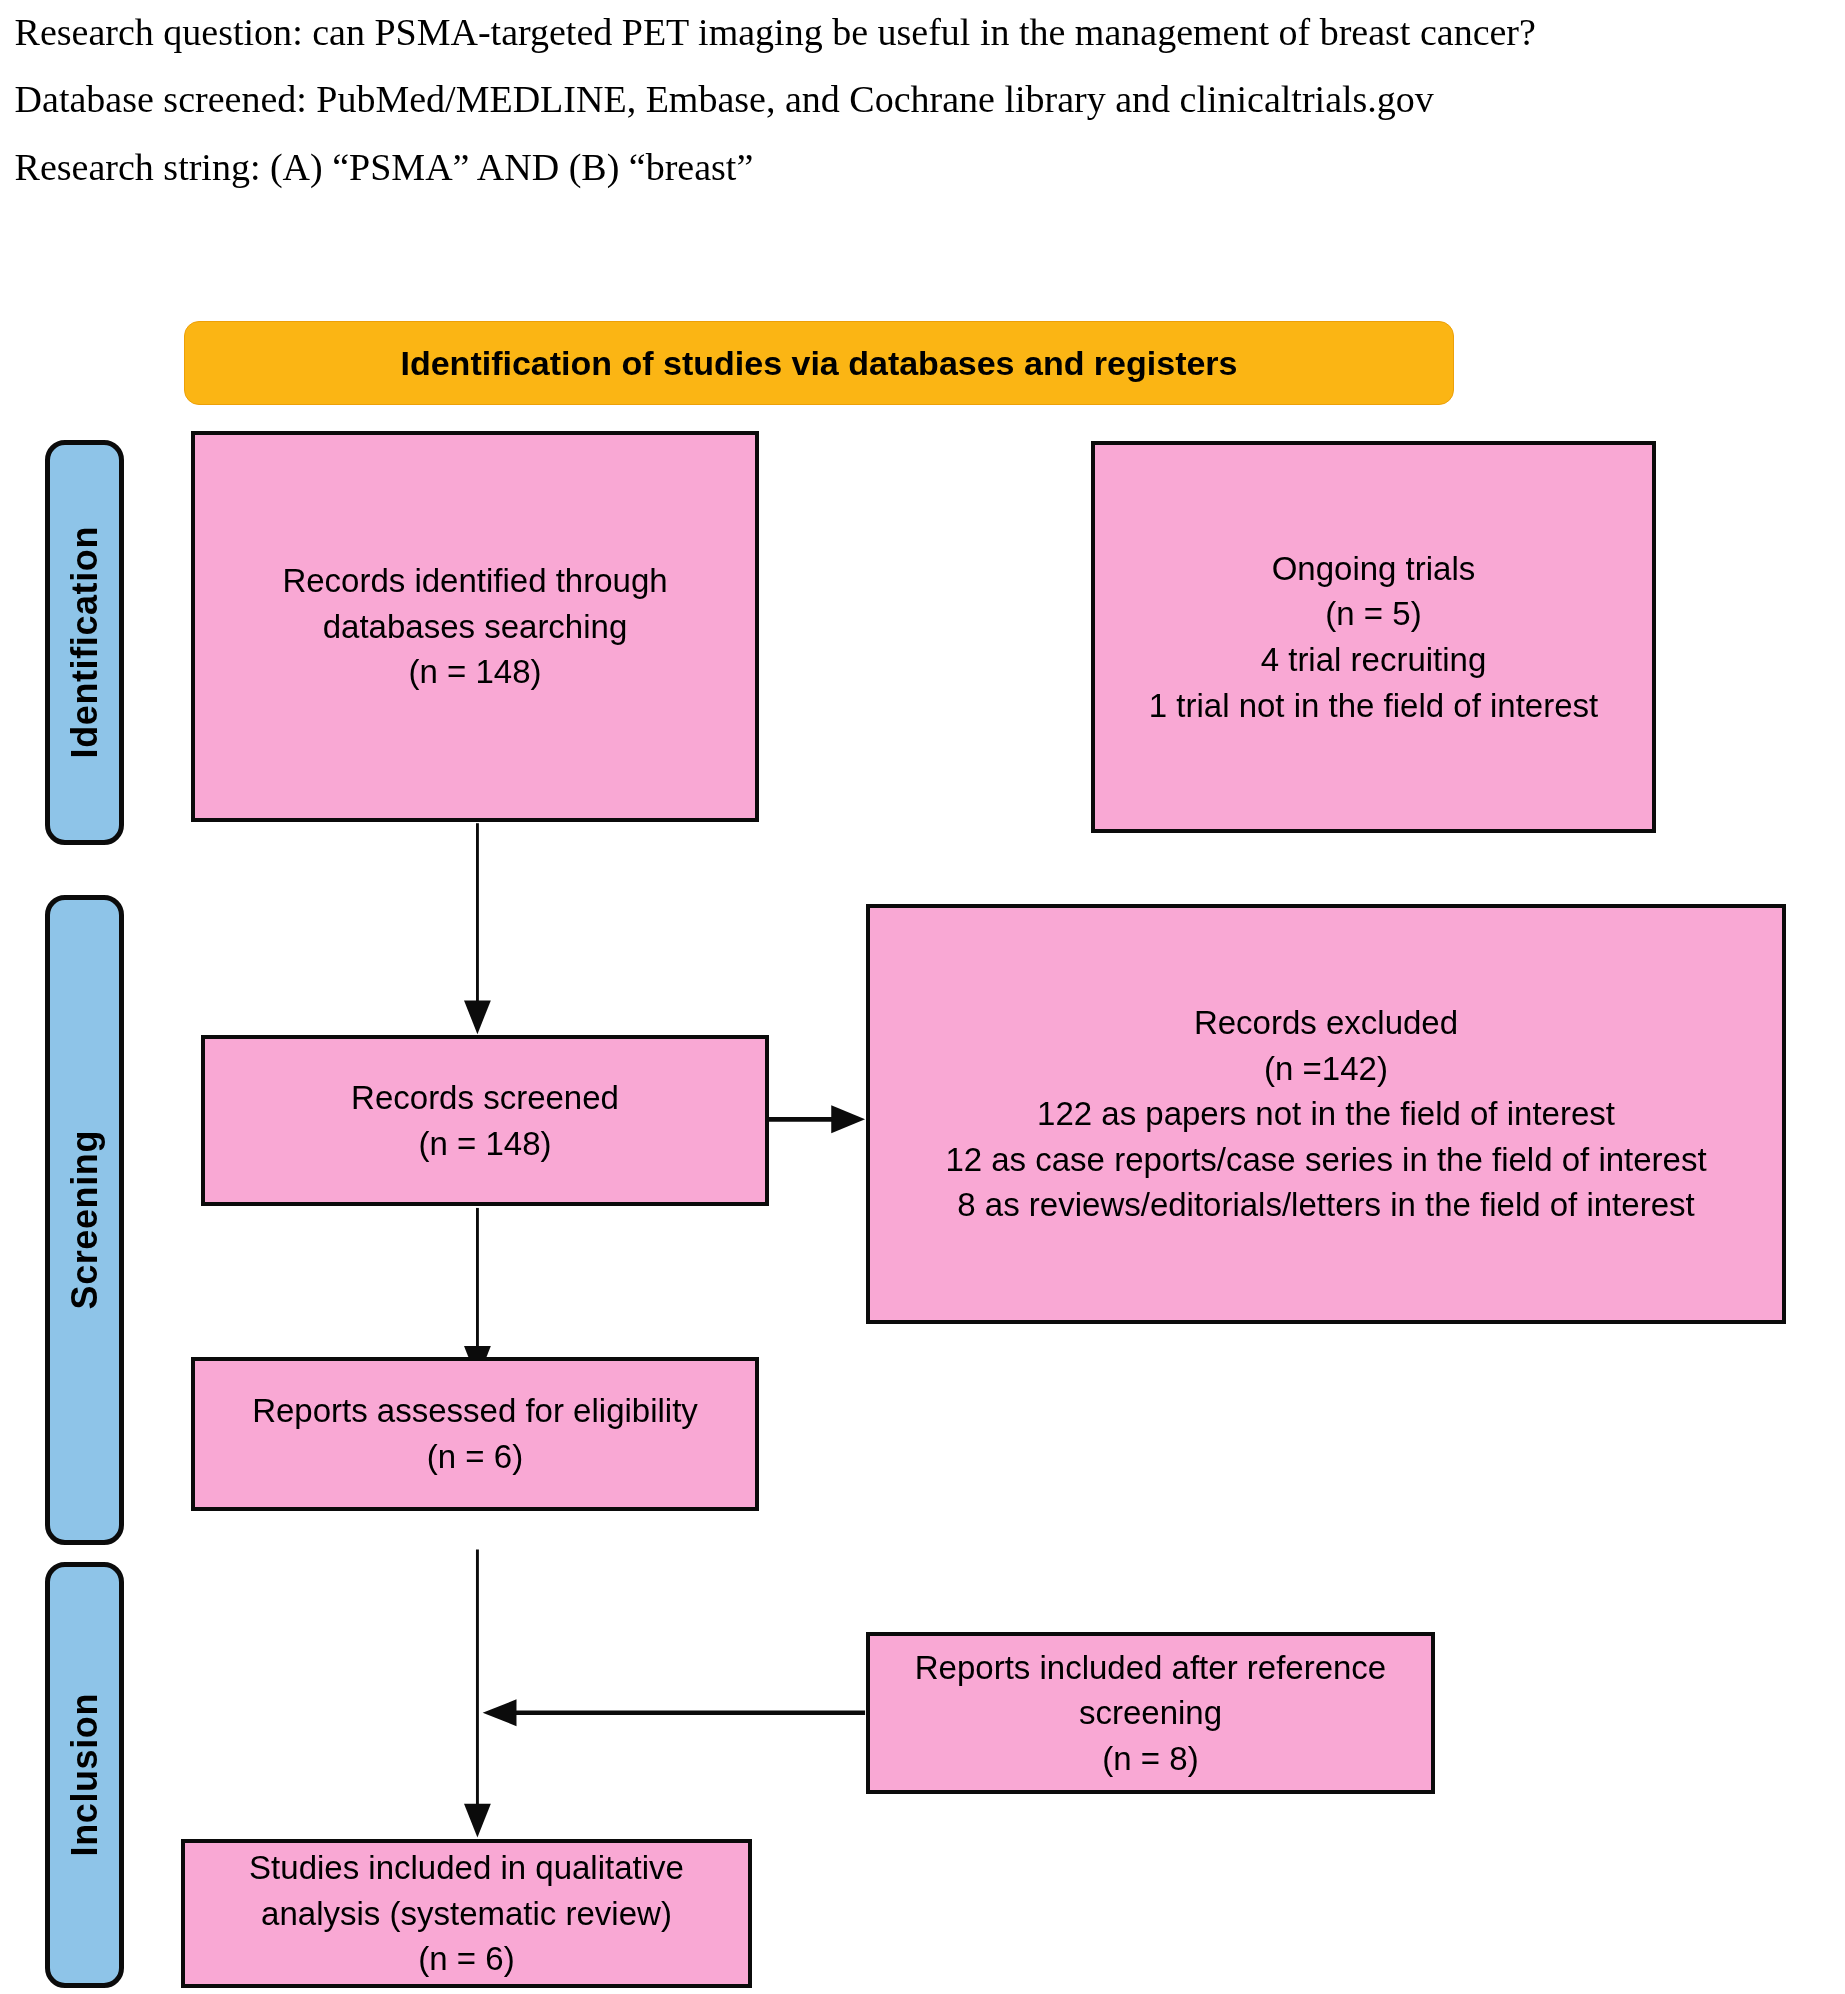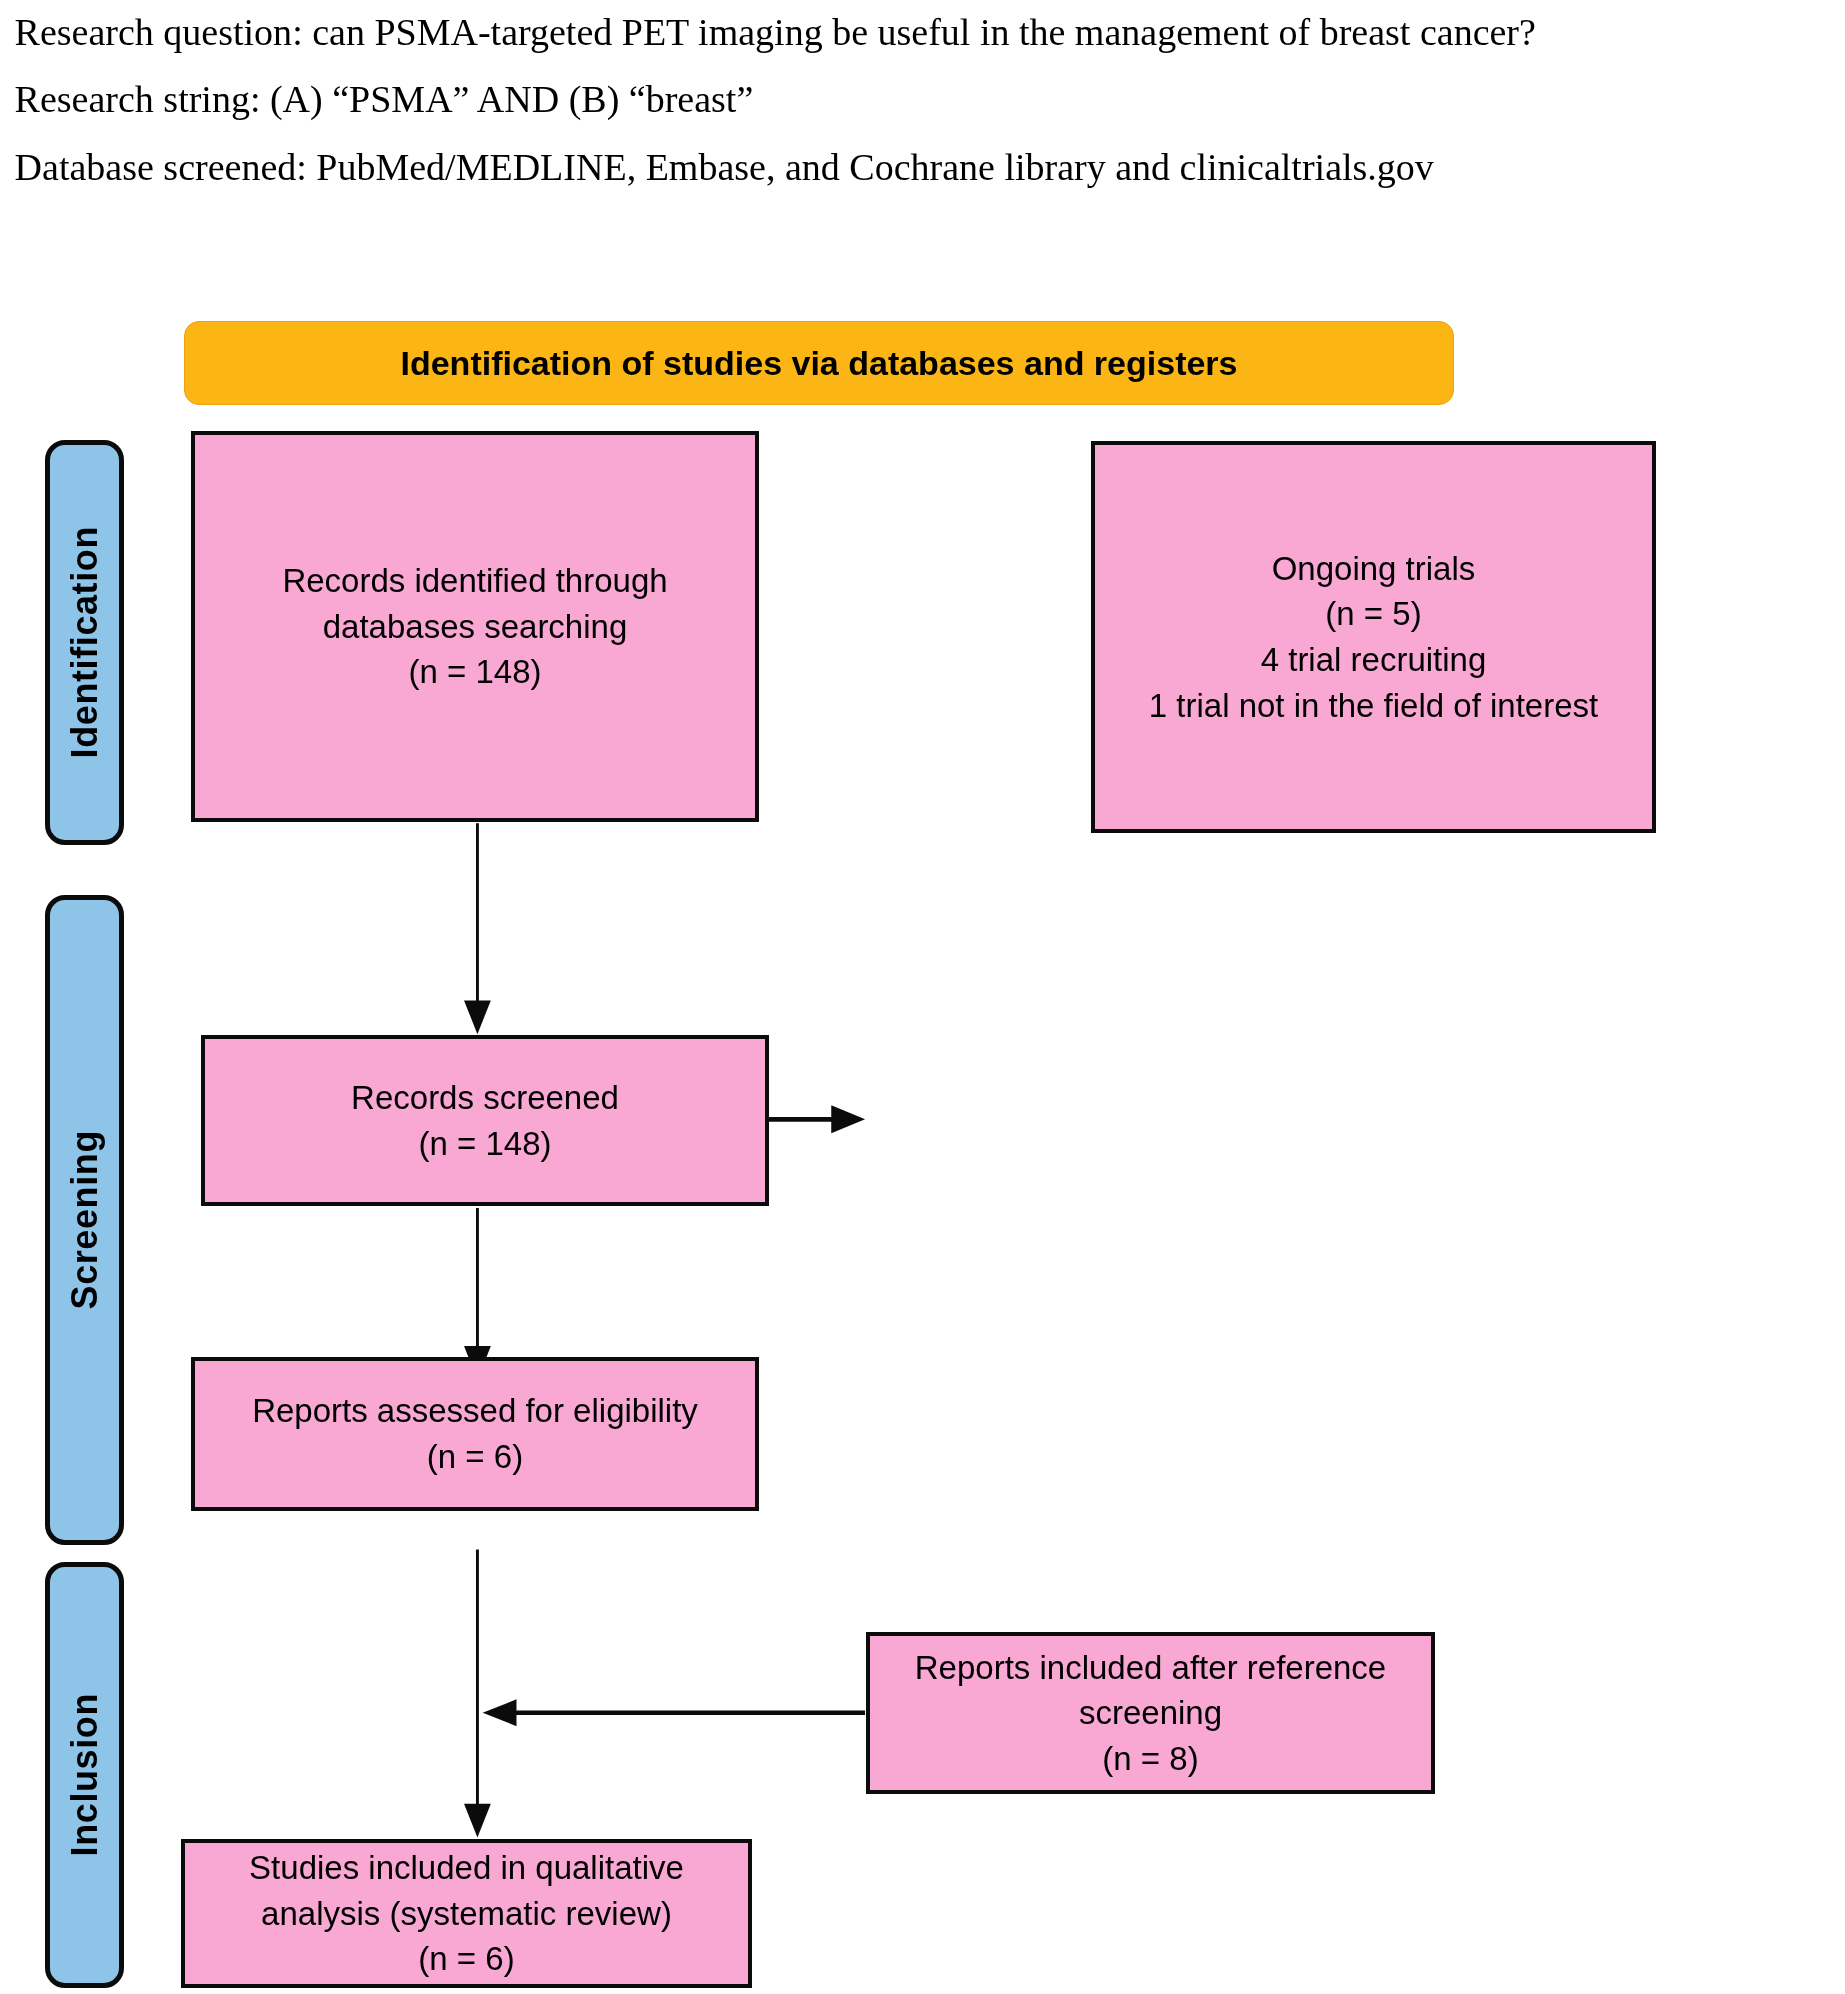--- a/index.html
+++ b/index.html
@@ -56,22 +56,22 @@
 
   svg.arrows { position: absolute; left: 0; top: 0; width: 1845px; height: 1995px; }
 </style>
 </head>
 <body>
 
 <div id="canvas">
 
   <div class="notes">
     <p><span class="lbl">Research question</span><span>: can PSMA-targeted PET imaging be useful in the management of breast cancer?</span></p>
+    <p><span class="lbl">Database screened</span><span>: PubMed/MEDLINE, Embase, and Cochrane library and clinicaltrials.gov</span></p>
     <p><span class="lbl">Research string</span><span>: (A) “PSMA” AND (B) “breast”</span></p>
-    <p><span class="lbl">Database screened</span><span>: PubMed/MEDLINE, Embase, and Cochrane library and clinicaltrials.gov</span></p>
   </div>
 
   <div class="banner">
     <span>Identification of studies via databases and registers</span>
   </div>
 
   <svg class="arrows" viewBox="0 0 3165 3422" xmlns="http://www.w3.org/2000/svg">
     <g>
       <line x1="819" y1="1412" x2="819" y2="1732" stroke="#0b0b0b" stroke-width="5"></line>
       <polygon points="819,1774 796,1716 842,1716" fill="#0b0b0b"></polygon>
@@ -106,20 +106,25 @@
 
   <div class="box" id="box-records-identified">Records identified through
 databases searching
 (n = 148)</div>
   <div class="box" id="box-ongoing-trials">Ongoing trials
 (n = 5)
 4 trial recruiting
 1 trial not in the field of interest</div>
   <div class="box" id="box-records-screened">Records screened
 (n = 148)</div>
+  <div class="box" id="box-records-excluded">Records excluded
+(n =142)
+122 as papers not in the field of interest
+12 as case reports/case series in the field of interest
+8 as reviews/editorials/letters in the field of interest</div>
   <div class="box" id="box-reports-assessed">Reports assessed for eligibility
 (n = 6)</div>
   <div class="box" id="box-reports-included">Reports included after reference
 screening
 (n = 8)</div>
   <div class="box" id="box-studies-included">Studies included in qualitative
 analysis (systematic review)
 (n = 6)</div>
 
 </div>

